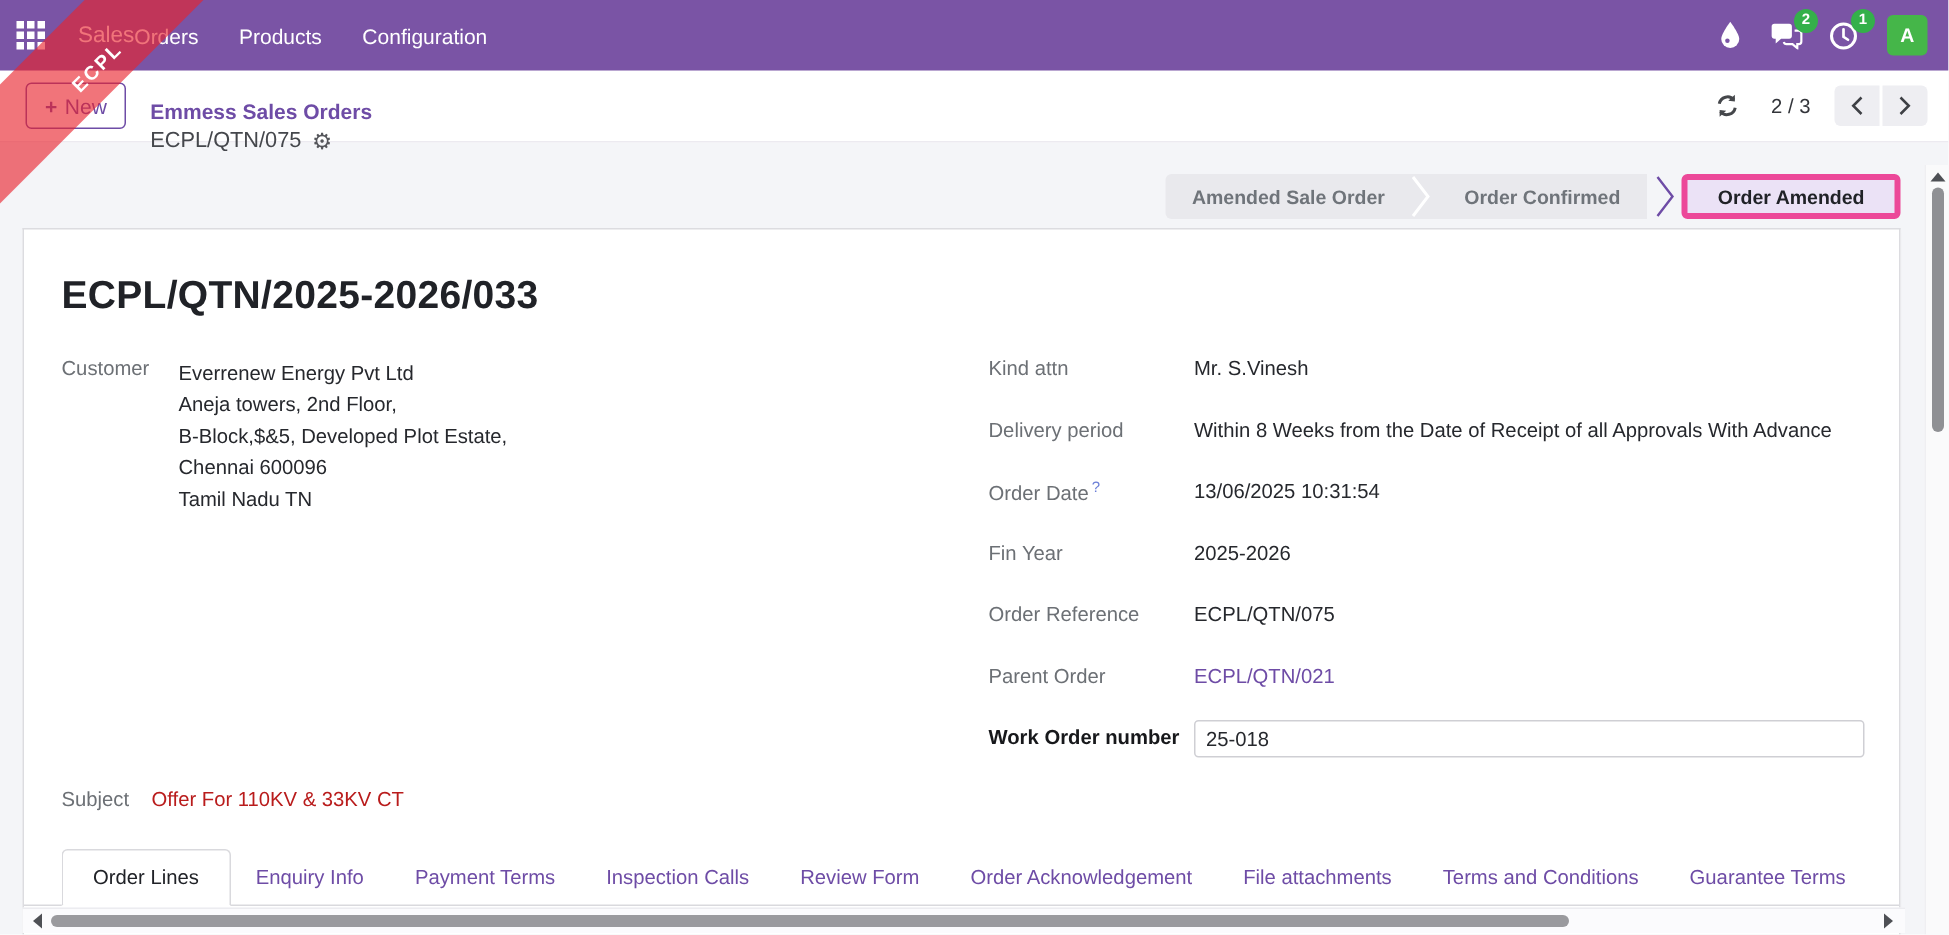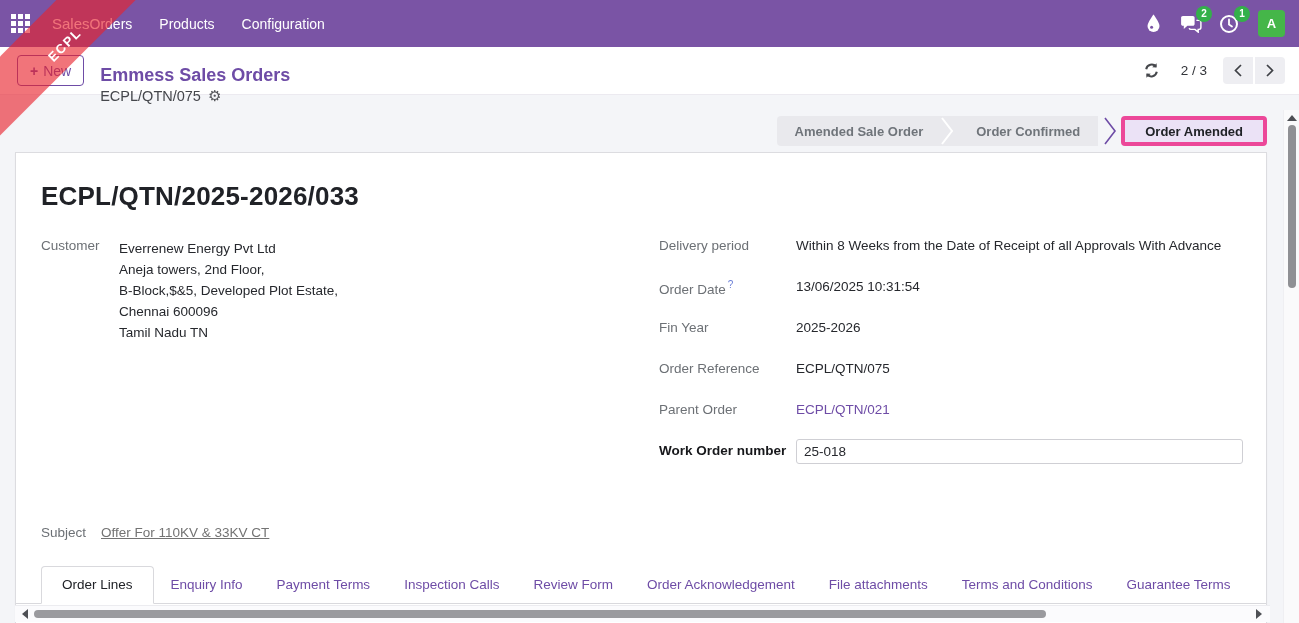--- a/index.html
+++ b/index.html
@@ -49,21 +49,21 @@
     z-index: 5;
   }
   .new-btn {
     height:31px; padding:0 12px; background:#fff;
     border:1px solid #6e4ca6; border-radius:4px;
     color:#6e4ca6; font-size:14px; cursor:pointer;
     display:flex; align-items:center; gap:5px; font-family:inherit;
   }
   .new-btn .plus { font-weight:700; }
   .breadcrumb-block { margin-left:16px; line-height:1.25; }
-  .bc-parent { color:#6e4ca6; font-size:18px; font-weight:700; cursor:pointer; display:inline-block;margin-top:28px; }
+  .bc-parent { color:#6e4ca6; font-size:14px; font-weight:700; cursor:pointer; display:inline-block;margin-top:28px; }
   .bc-current { color:#45474c; font-size:14.5px; display:flex; align-items:center; gap:7px; }
   .gear-icon { color:#55565b; font-size:15px; cursor:pointer; line-height:1; }
   .cp-spacer { flex:1; }
   .refresh-btn { width:26px; height:26px; display:flex; align-items:center; justify-content:center; cursor:pointer; margin-right:16px; }
   .pager-text { font-size:13.5px; color:#33353a; margin-right:16px; }
   .pager-btns { display:flex; gap:2px; }
   .pager-btn {
     width:30px; height:27px; background:#eeeef2; border:none; border-radius:4px;
     display:flex; align-items:center; justify-content:center; cursor:pointer;
   }
@@ -111,21 +111,21 @@
   .flabel.bold { color:#17181b; font-weight:700; }
   .help-sup { color:#6b7fd7; font-size:10px; vertical-align:super; margin-left:2px; cursor:pointer; }
   .wo-input {
     width:447px; height:25px; margin-top:-4px;
     border:1px solid #cfcfd4; border-radius:3px;
     font-family:inherit; font-size:13.5px; color:#26282d; padding:0 7px; outline:none;
   }
 
   .subject-row { position:absolute; left:25px; top:372px; display:flex; }
   .subject-row .flabel { width:60px; }
-  .subject-val { font-size:13.5px; color:#737373;text-decoration:underline; }
+  .subject-val { font-size:13.5px; color:#b91c1c; }
 
   
   .tabs {
     position:absolute; left:0; right:0; top:412px; height:39px;
     display:flex; align-items:flex-end; padding-left:25px;
     border-bottom:1px solid #d9d9dd;
   }
   .tab {
     font-size:13.5px; color:#6e4ca6; cursor:pointer;
     padding:0 17px; line-height:36px; white-space:nowrap; 
@@ -276,20 +276,24 @@
       <div>Everrenew Energy Pvt Ltd</div>
       <div>Aneja towers, 2nd Floor,</div>
       <div>B-Block,$&amp;5, Developed Plot Estate,</div>
       <div>Chennai 600096</div>
       <div>Tamil Nadu TN</div>
     </div>
   </div>
 
   <div class="rfields">
     <div class="frow">
+      <span class="flabel">Kind attn</span>
+      <span class="fvalue">Mr. S.Vinesh</span>
+    </div>
+    <div class="frow">
       <span class="flabel">Delivery period</span>
       <span class="fvalue">Within 8 Weeks from the Date of Receipt of  all Approvals With Advance</span>
     </div>
     <div class="frow">
       <span class="flabel">
         <span>Order Date</span><span class="help-sup">?</span>
       </span>
       <span class="fvalue">13/06/2025 10:31:54</span>
     </div>
     <div class="frow">

